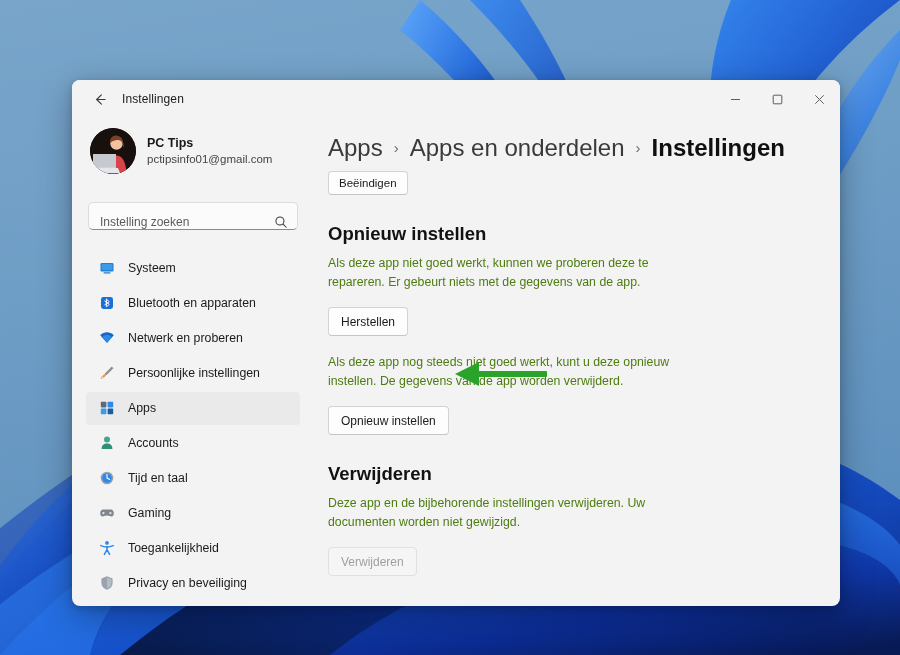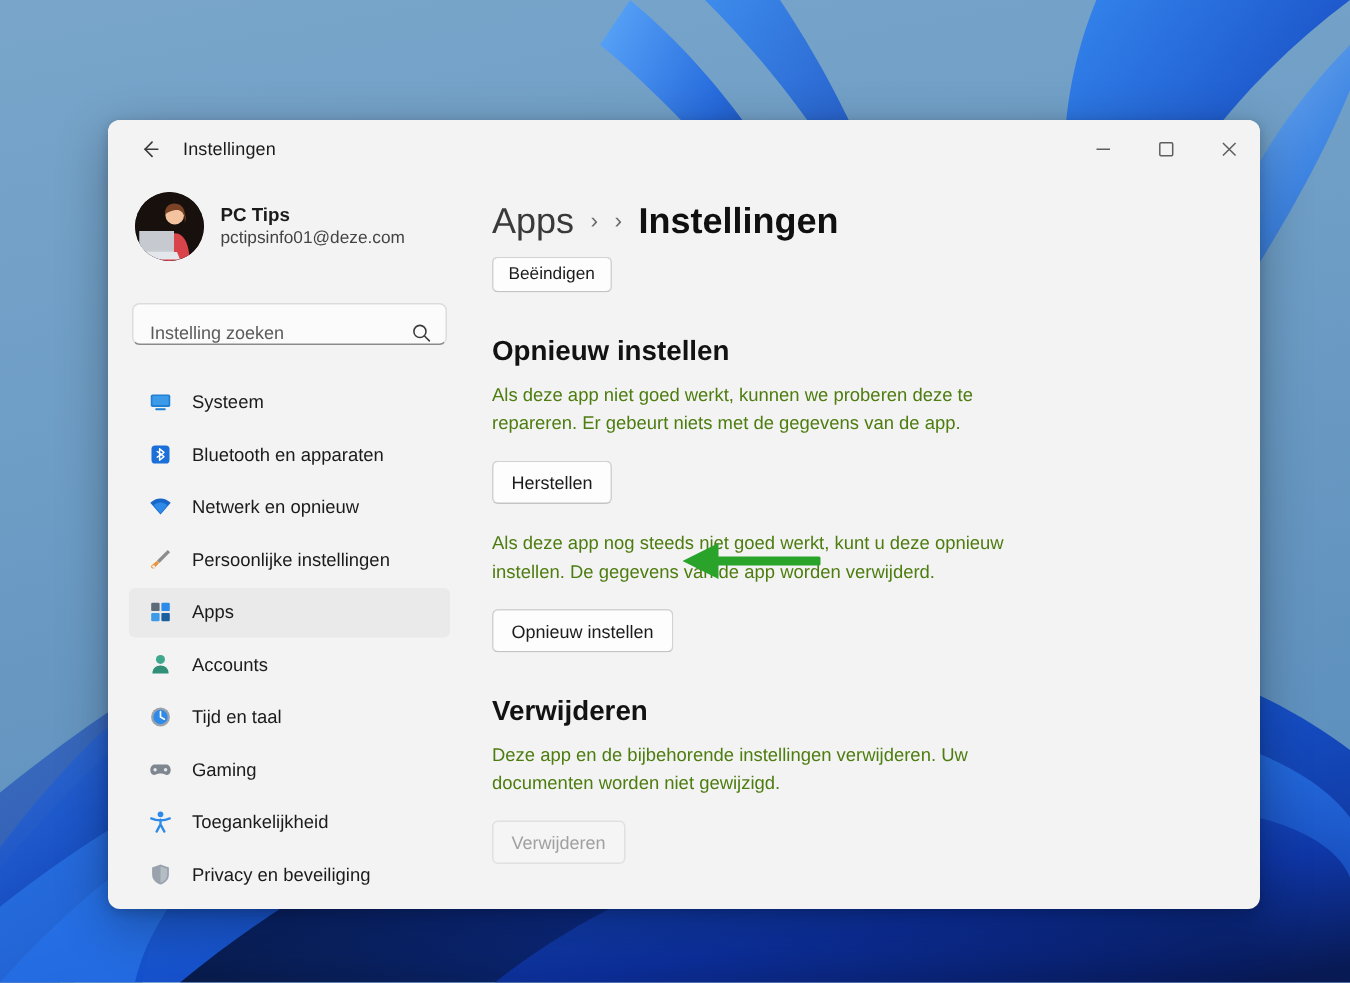--- a/index.html
+++ b/index.html
@@ -352,21 +352,21 @@
 
             <path d="M20.5 32 C17 34 15.5 38 16.5 41 L21 38 Z" fill="#f3c3a0"></path>
 
             <path d="M3 26 L26 26 L26 40 L3 40 Z" fill="#cfd3d8"></path>
             <path d="M1 40 L28 40 L30 45 L-1 45 Z" fill="#e3e6ea"></path>
             <path d="M3 26 L26 26 L26 39 L3 39 Z" fill="#c6cad0"></path>
           </svg>
         </div>
         <div class="account-text">
           <div class="account-name">PC Tips</div>
-          <div class="account-mail">pctipsinfo01@deze.com</div>
+          <div class="account-mail">pctipsinfo01@gmail.com</div>
         </div>
       </div>
 
       <div class="search-wrap">
         <input class="search-input" type="text" placeholder="Instelling zoeken" style="">
         <span class="search-icon">
           <svg width="14" height="14" viewBox="0 0 16 16" fill="none" stroke="currentColor" stroke-width="1.2">
             <circle cx="6.8" cy="6.8" r="4.6"></circle>
             <path d="M10.3 10.3 L14 14" stroke-linecap="round"></path>
           </svg>
@@ -396,21 +396,21 @@
           <span class="nav-label">Bluetooth en apparaten</span>
         </div>
 
         <div class="nav-item">
           <span class="nav-icon">
             <svg width="16" height="16" viewBox="0 0 16 16">
               <path d="M1.2 5.2 C3.3 3.2 5.5 2.3 8 2.3 C10.5 2.3 12.7 3.2 14.8 5.2 L8 13 Z" fill="#1766c8"></path>
               <path d="M3.4 6.8 C4.8 5.6 6.3 5 8 5 C9.7 5 11.2 5.6 12.6 6.8 L8 12.4 Z" fill="#2e8ae8"></path>
             </svg>
           </span>
-          <span class="nav-label">Netwerk en opnieuw</span>
+          <span class="nav-label">Netwerk en proberen</span>
         </div>
 
         <div class="nav-item">
           <span class="nav-icon">
             <svg width="16" height="16" viewBox="0 0 16 16">
               <path d="M12.8 1.6 L14.4 3.2 L7.3 10.3 L5.7 8.7 Z" fill="#8d8d8d"></path>
               <path d="M5.7 8.9 L7.1 10.3 L4 13.6 C2.9 14.6 1.3 13.6 1.8 12.2 Z" fill="#e8943a"></path>
               <path d="M2.2 12.6 C2.6 11.8 3.5 11.6 4.1 12.1 C4.7 12.7 4.4 13.6 3.6 13.9 Z" fill="#f0f0f0"></path>
             </svg>
           </span>
@@ -494,20 +494,21 @@
         </div>
 
       </div>
     </div>
 
     <div class="content">
 
       <div class="breadcrumb">
         <span class="bc-crumb">Apps</span>
         <span class="bc-sep">›</span>
+        <span class="bc-crumb">Apps en onderdelen</span>
         <span class="bc-sep">›</span>
         <span class="bc-crumb current">Instellingen</span>
       </div>
 
       <button class="btn btn-terminate">Beëindigen</button>
 
       
       <div class="section-title">Opnieuw instellen</div>
 
       <div class="section-body">Als deze app niet goed werkt, kunnen we proberen deze te repareren. Er gebeurt niets met de gegevens van de app.</div>

